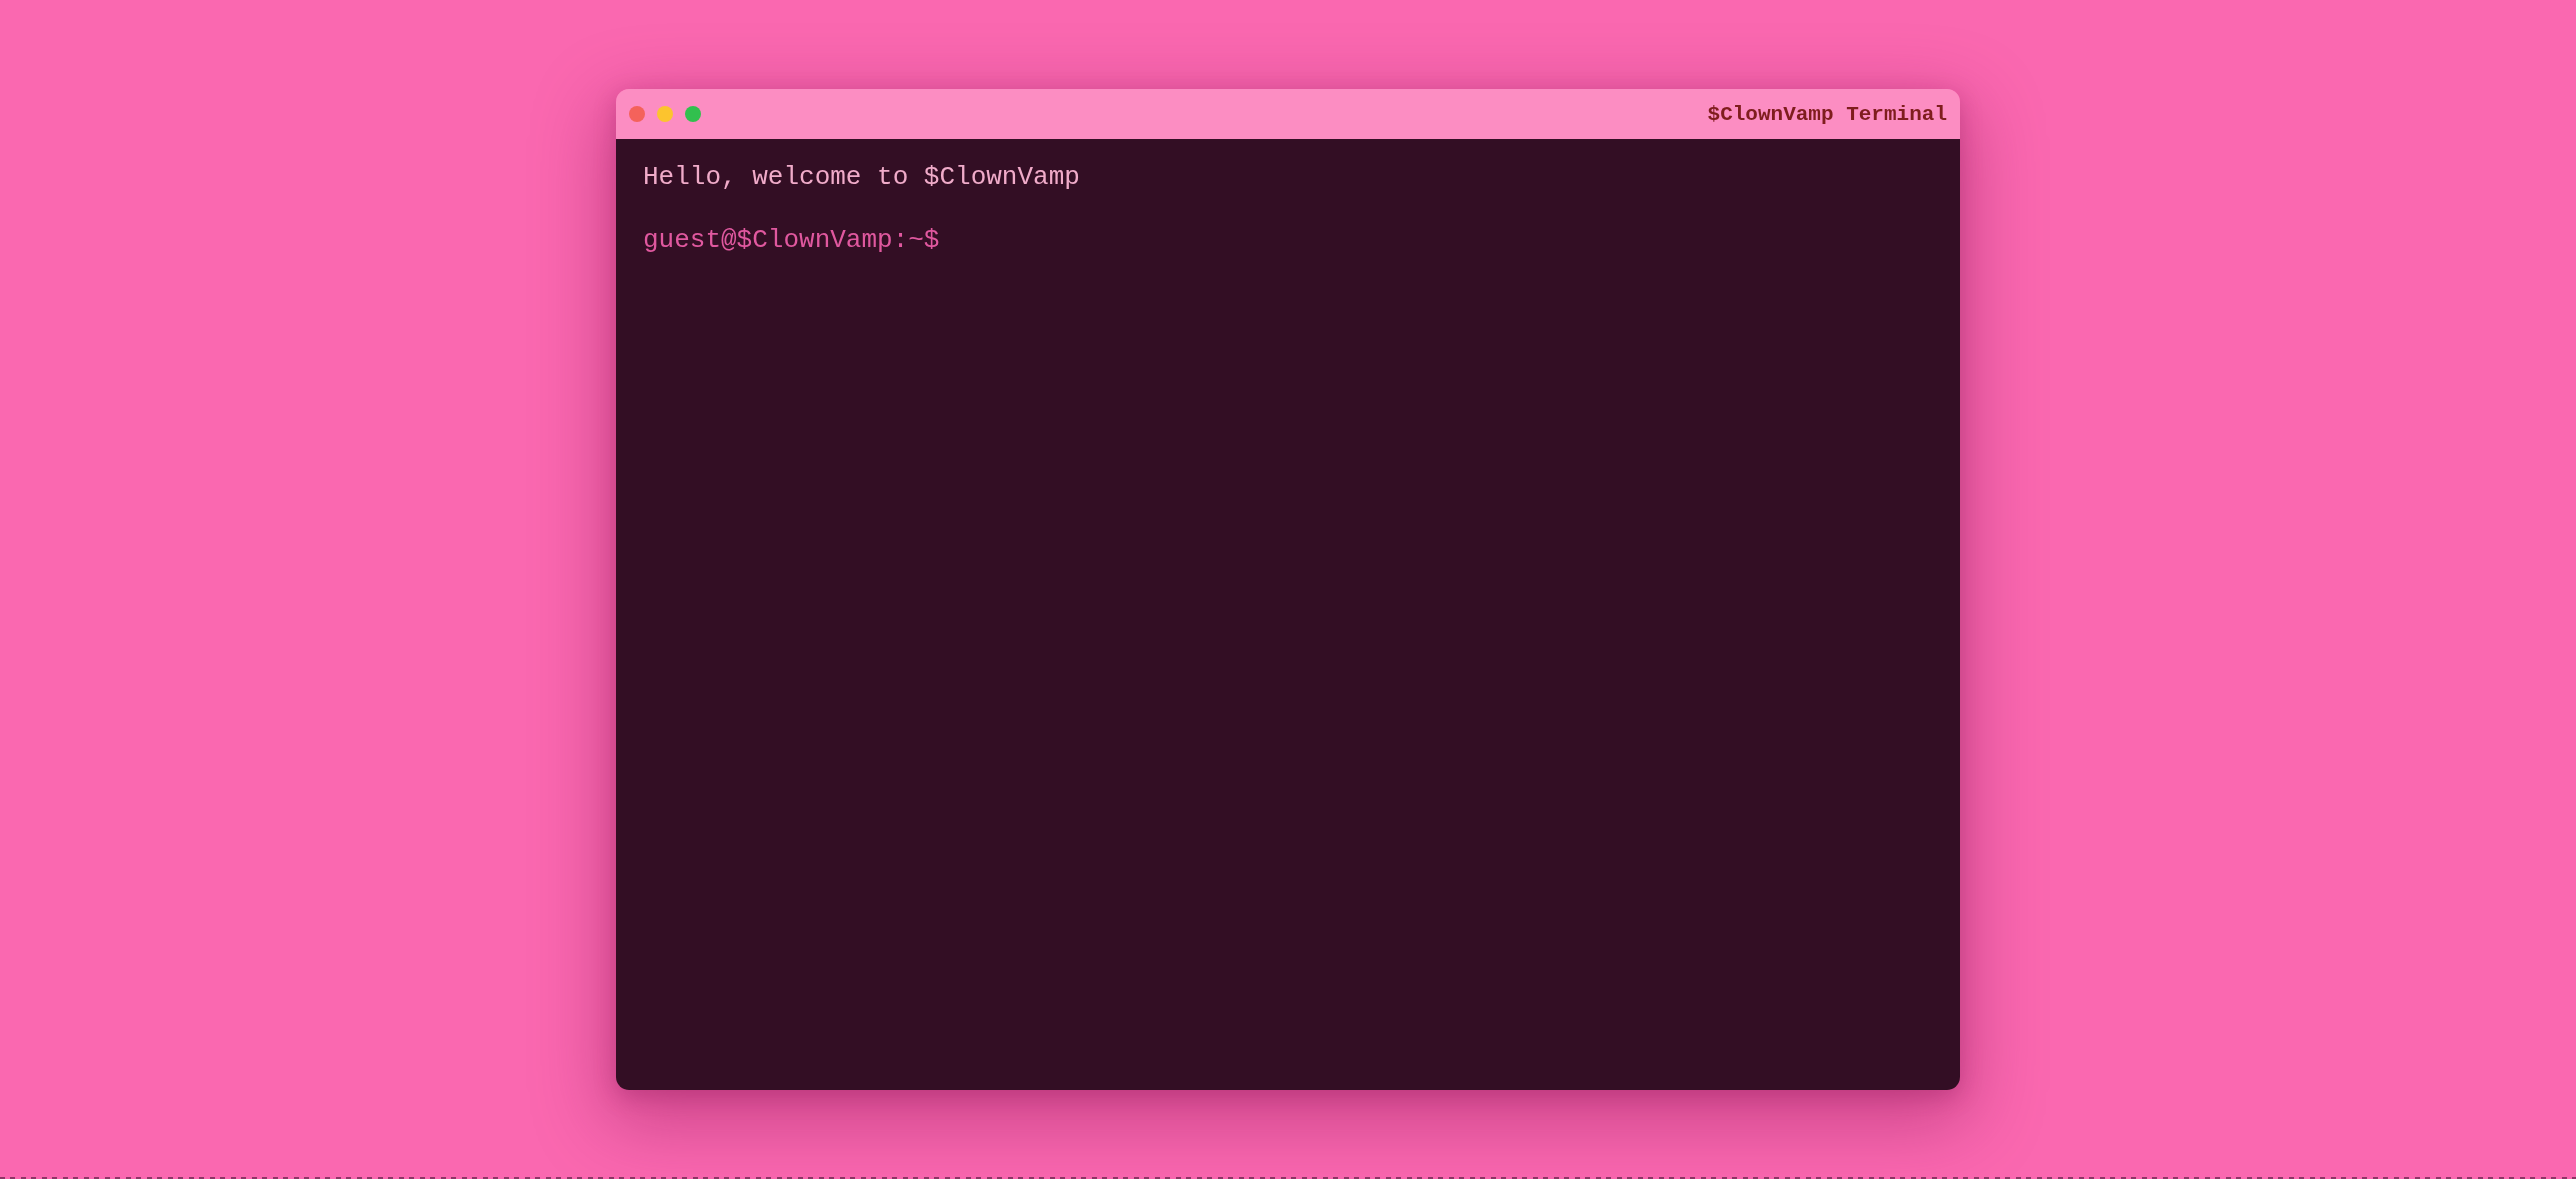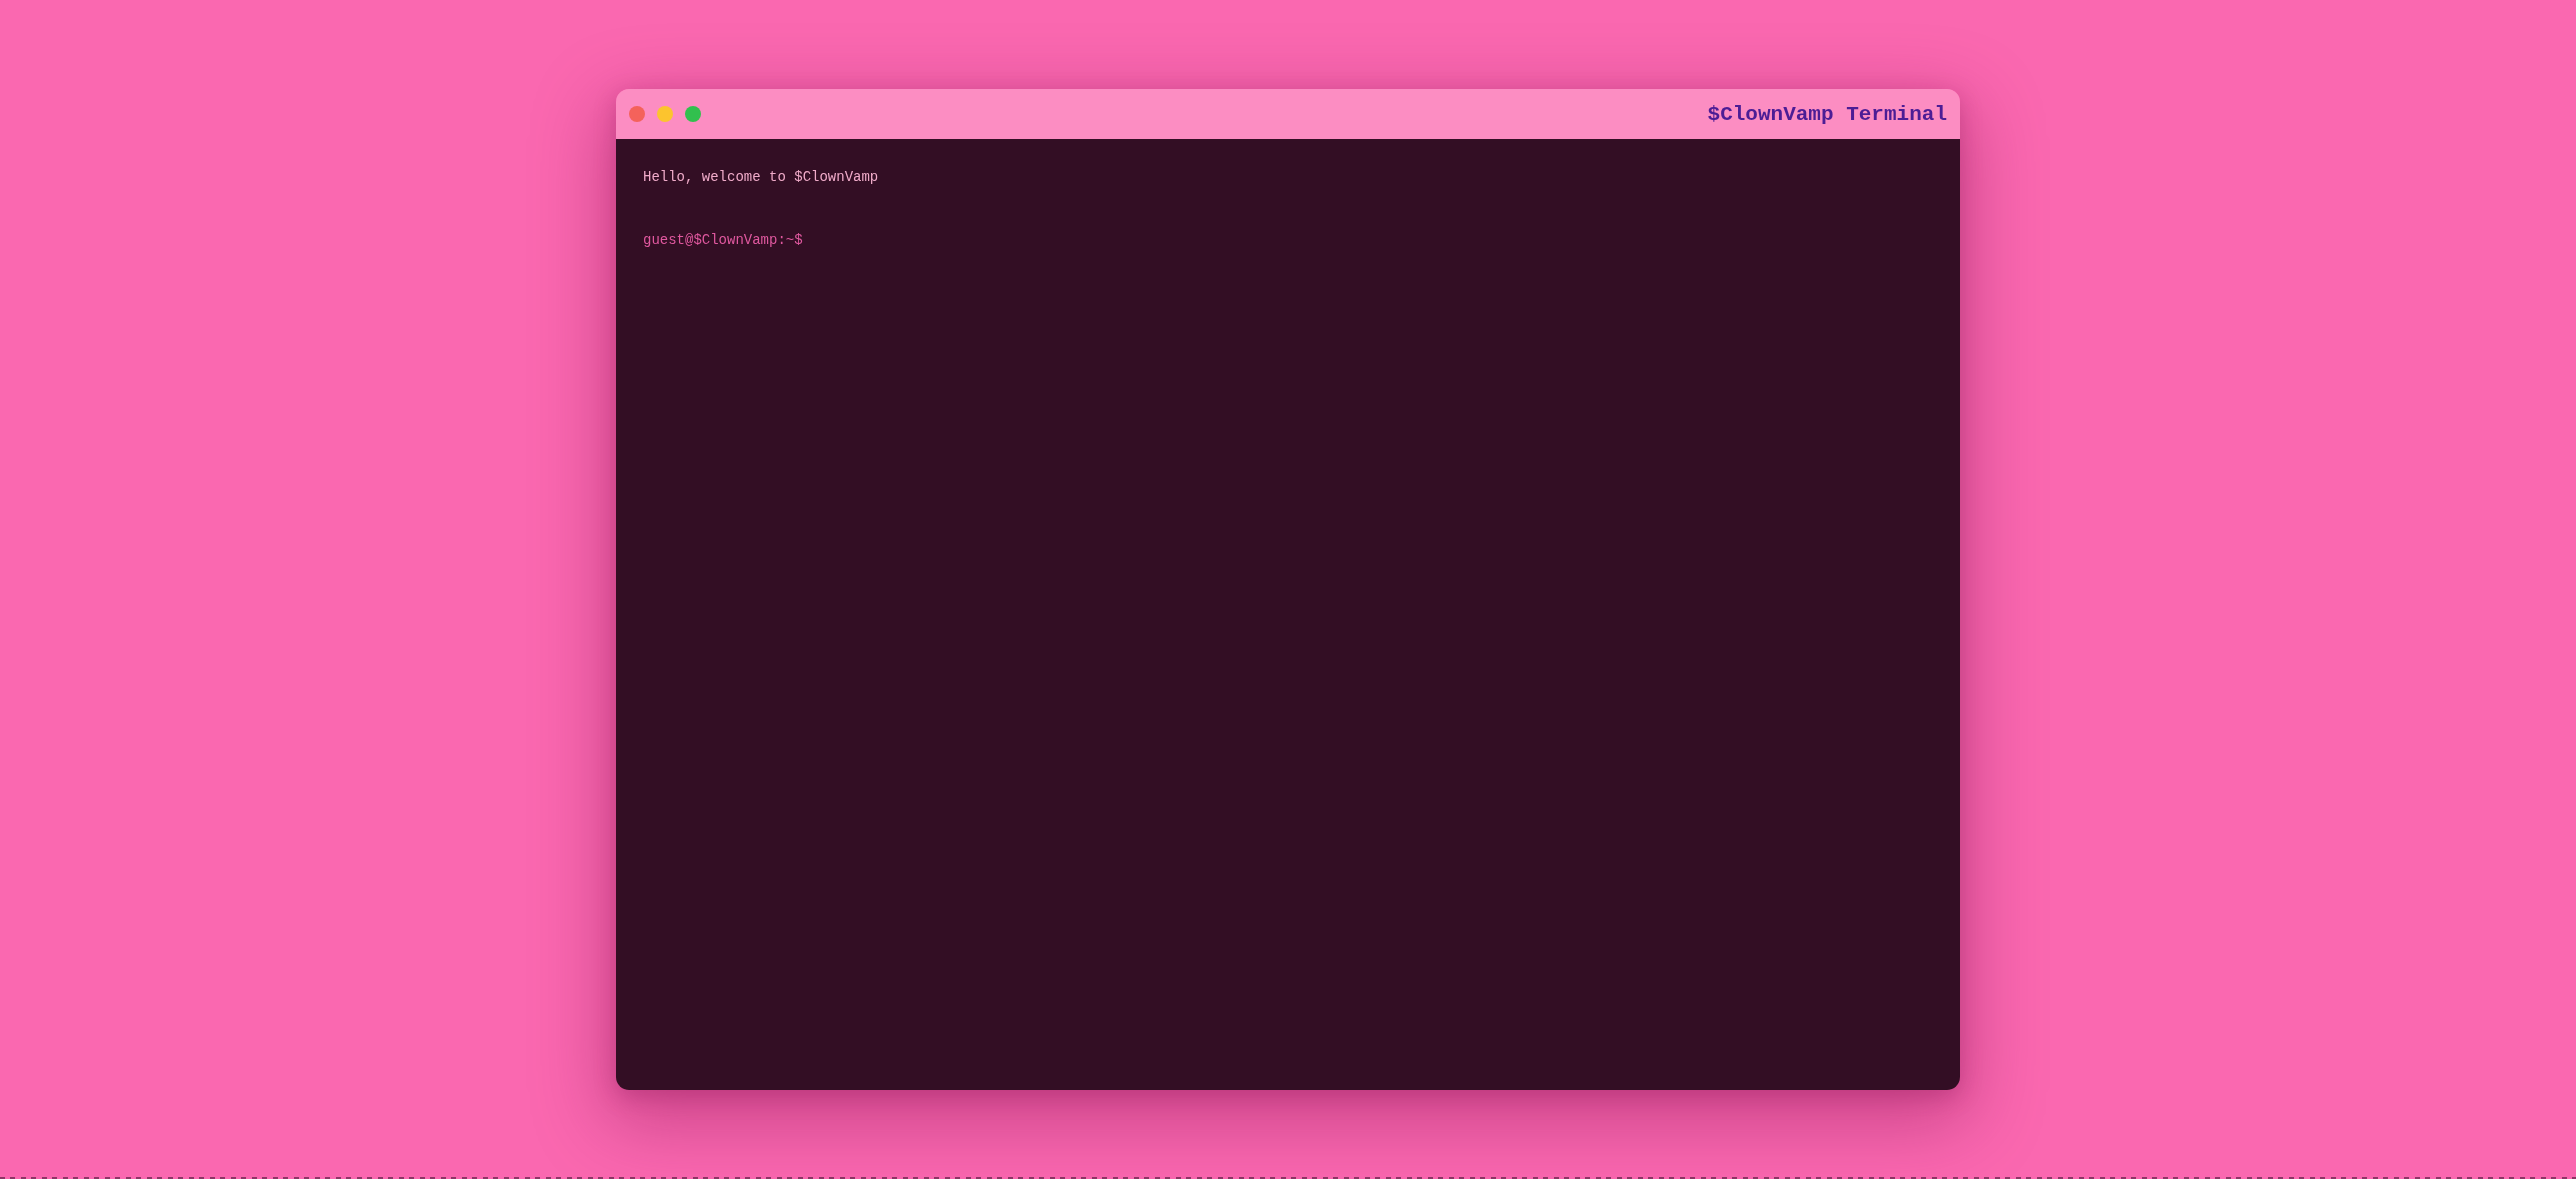--- a/index.html
+++ b/index.html
@@ -47,31 +47,31 @@
     width: 16px;
     height: 16px;
     border-radius: 50%;
     border: none;
     padding: 0;
     cursor: pointer;
     display: inline-block;
   }
   .window-title {
     margin-left: auto;
-    color: #4c1d95;
+    color: #7f1d1d;
     font-weight: bold;
     font-size: 21px;
     letter-spacing: 0px;
     white-space: nowrap;
   }
   .terminal {
     flex: 1;
     background: #330e24;
     padding: 25px 27px;
-    font-size: 14px;
+    font-size: 26px;
     line-height: 26px;
     color: #f0abc9;
   }
   .output-line {
     white-space: pre;
   }
   .prompt-line {
     margin-top: 37px;
     color: #e0589f;
     white-space: pre;

